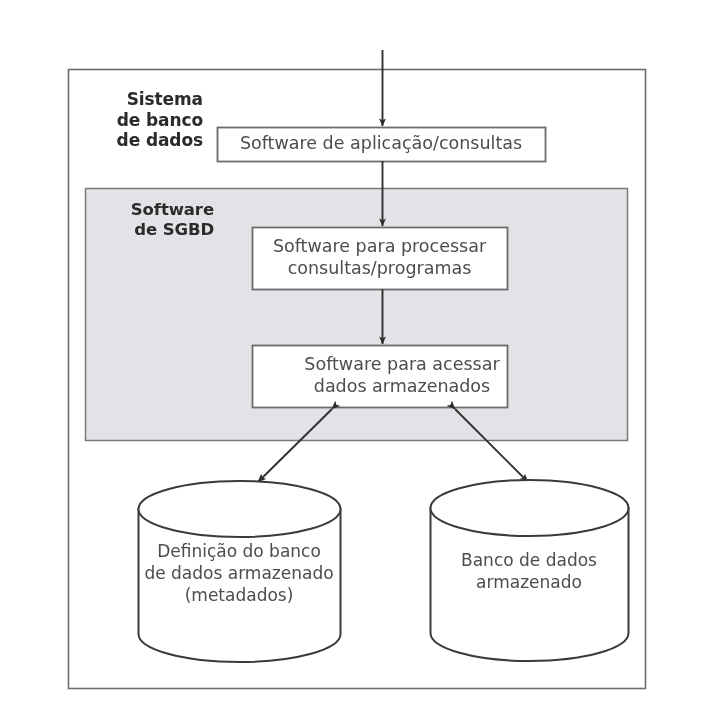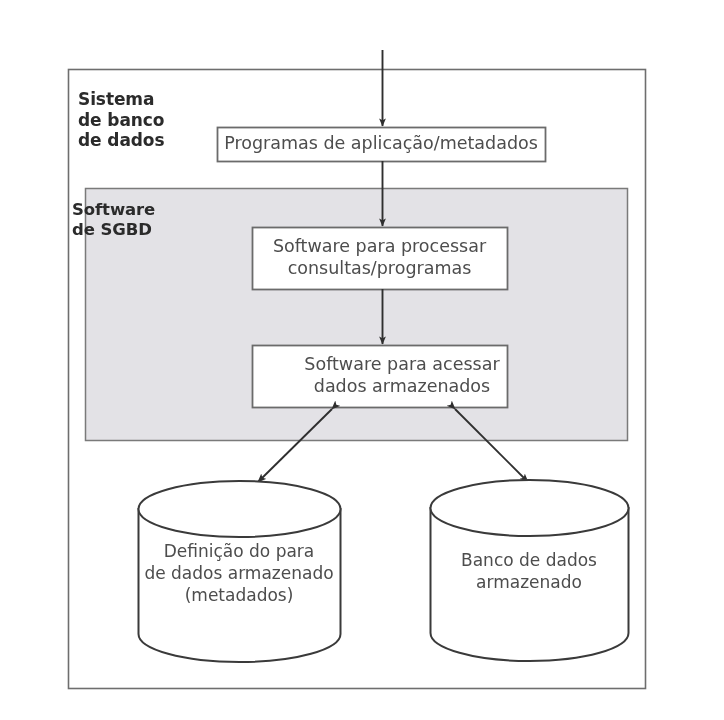--- a/index.html
+++ b/index.html
@@ -43,28 +43,28 @@
   }
   .lbl-bold {
     font-weight: bold;
     color: #2b2b2b;
   }
   .lbl-sistema {
     left: 78px;
     top: 89px;
     width: 125px;
     font-size: 17px;
-    text-align: left;
+    text-align: right;
   }
   .lbl-sgbd {
-    left: 72px;
+    left: 92px;
     top: 200px;
     width: 122px;
     font-size: 16.5px;
-    text-align: left;
+    text-align: right;
   }
   .boxtext {
     position: absolute;
     display: flex;
     align-items: center;
     justify-content: center;
     text-align: center;
     line-height: 1.25;
     font-size: 17.5px;
     color: #4d4d4d;
@@ -131,28 +131,28 @@
   </svg>
 
 
   <div class="lbl lbl-bold lbl-sistema">Sistema
 de banco
 de dados</div>
 
   <div class="lbl lbl-bold lbl-sgbd">Software
 de SGBD</div>
 
-  <div class="boxtext box1">Programas de aplicação/metadados</div>
+  <div class="boxtext box1">Software de aplicação/consultas</div>
 
   <div class="boxtext box2">Software para processar
 consultas/programas</div>
 
   <div class="boxtext box3">Software para acessar
 dados armazenados</div>
 
-  <div class="cyl-text cyl-left">Definição do para
+  <div class="cyl-text cyl-left">Definição do banco
 de dados armazenado
 (metadados)</div>
 
   <div class="cyl-text cyl-right">Banco de dados
 armazenado</div>
 
 </div>
 
 </body></html>

